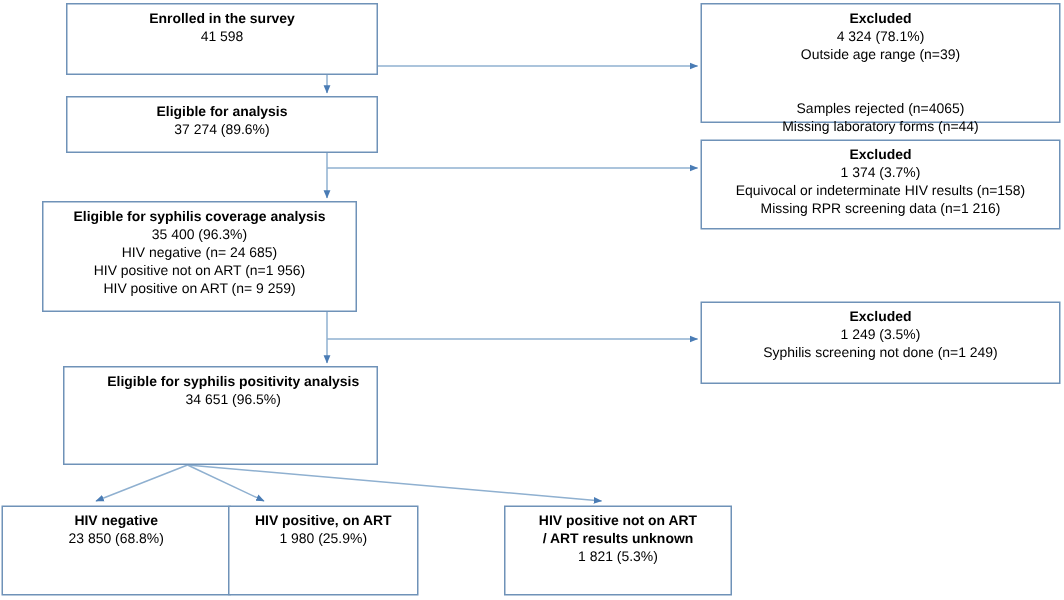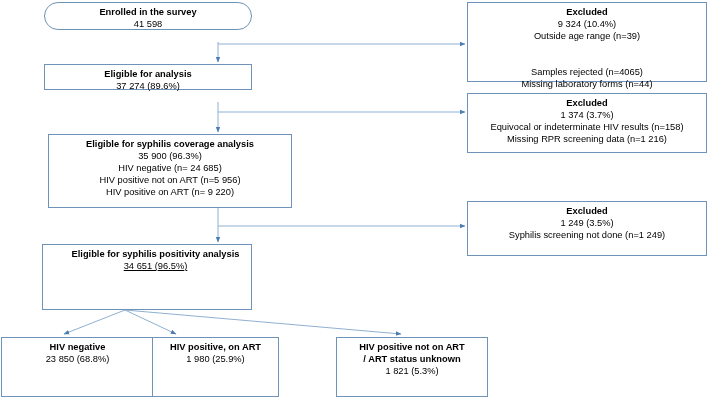--- a/index.html
+++ b/index.html
@@ -60,42 +60,42 @@
         <path d="M 218 112 L 465 112" stroke="#8fb0d0" marker-end="url(#arrowhead)"></path>
         <path d="M 218 208 L 218 242" stroke="#8fb0d0" marker-end="url(#arrowhead)"></path>
         <path d="M 218 226 L 465 226" stroke="#8fb0d0" marker-end="url(#arrowhead)"></path>
         <path d="M 125 310 L 64 334" stroke="#8fb0d0" marker-end="url(#arrowhead)"></path>
         <path d="M 125 310 L 176 334" stroke="#8fb0d0" marker-end="url(#arrowhead)"></path>
         <path d="M 125 310 L 401 334" stroke="#8fb0d0" marker-end="url(#arrowhead)"></path>
       </g>
   </svg>
 
   <div id="nodes-layer">
-      <div class="node" style="left: 44px; top: 2px; width: 208px; height: 28px; border-color: rgb(111, 146, 184); border-radius: 20px;">
+      <div class="node" style="left: 44px; top: 2px; width: 208px; height: 48px; border-color: rgb(111, 146, 184);">
         <span class="ln hd" style="color: rgb(0, 0, 0);">Enrolled in the survey</span>
         <span class="ln" style="color: rgb(0, 0, 0);">41 598</span>
       </div>
-      <div class="node" style="left: 44px; top: 64px; width: 208px; height: 26px; border-color: rgb(111, 146, 184);">
+      <div class="node" style="left: 44px; top: 64px; width: 208px; height: 38px; border-color: rgb(111, 146, 184);">
         <span class="ln hd" style="color: rgb(0, 0, 0);">Eligible for analysis</span>
         <span class="ln" style="color: rgb(0, 0, 0); text-align: center;">37 274 (89.6%)</span>
       </div>
-      <div class="node" style="left: 48px; top: 134px; width: 244px; height: 74px; border-color: rgb(111, 146, 184);">
+      <div class="node" style="left: 28px; top: 134px; width: 210px; height: 74px; border-color: rgb(111, 146, 184);">
         <span class="ln hd" style="color: rgb(0, 0, 0);">Eligible for syphilis coverage analysis</span>
-        <span class="ln" style="color: rgb(0, 0, 0);">35 900 (96.3%)</span>
+        <span class="ln" style="color: rgb(0, 0, 0);">35 400 (96.3%)</span>
         <span class="ln" style="color: rgb(0, 0, 0);">HIV negative (n= 24 685)</span>
-        <span class="ln" style="color: rgb(0, 0, 0);">HIV positive not on ART (n=5 956)</span>
-        <span class="ln" style="color: rgb(0, 0, 0);">HIV positive on ART (n= 9 220)</span>
+        <span class="ln" style="color: rgb(0, 0, 0);">HIV positive not on ART (n=1 956)</span>
+        <span class="ln" style="color: rgb(0, 0, 0);">HIV positive on ART (n= 9 259)</span>
       </div>
       <div class="node" style="left: 42px; top: 244px; width: 210px; height: 66px; border-color: rgb(111, 146, 184); padding-left: 22px;">
         <span class="ln hd" style="color: rgb(0, 0, 0);">Eligible for syphilis positivity analysis</span>
-        <span class="ln" style="color: rgb(0, 0, 0); text-decoration: underline;">34 651 (96.5%)</span>
+        <span class="ln" style="color: rgb(0, 0, 0);">34 651 (96.5%)</span>
       </div>
       <div class="node" style="left: 467px; top: 2px; width: 240px; height: 80px; border-color: rgb(111, 146, 184);">
         <span class="ln hd" style="color: rgb(0, 0, 0);">Excluded</span>
-        <span class="ln" style="color: rgb(0, 0, 0);">9 324 (10.4%)</span>
+        <span class="ln" style="color: rgb(0, 0, 0);">4 324 (78.1%)</span>
         <span class="ln" style="color: rgb(0, 0, 0); text-align: center;">Outside age range (n=39)</span>
         <span class="ln" style="color: rgb(0, 0, 0); margin-top: 24px;">Samples rejected (n=4065)</span>
         <span class="ln" style="color: rgb(0, 0, 0);">Missing laboratory forms (n=44)</span>
       </div>
       <div class="node" style="left: 467px; top: 93px; width: 240px; height: 60px; border-color: rgb(111, 146, 184);">
         <span class="ln hd" style="color: rgb(0, 0, 0);">Excluded</span>
         <span class="ln" style="color: rgb(0, 0, 0);">1 374 (3.7%)</span>
         <span class="ln" style="color: rgb(0, 0, 0);">Equivocal or indeterminate HIV results (n=158)</span>
         <span class="ln" style="color: rgb(0, 0, 0);">Missing RPR screening data (n=1 216)</span>
       </div>
@@ -107,18 +107,18 @@
       <div class="node" style="left: 1px; top: 337px; width: 153px; height: 60px; border-color: rgb(111, 146, 184);">
         <span class="ln hd" style="color: rgb(0, 0, 0);">HIV negative</span>
         <span class="ln" style="color: rgb(0, 0, 0);">23 850 (68.8%)</span>
       </div>
       <div class="node" style="left: 152px; top: 337px; width: 127px; height: 60px; border-color: rgb(111, 146, 184);">
         <span class="ln hd" style="color: rgb(0, 0, 0);">HIV positive, on ART</span>
         <span class="ln" style="color: rgb(0, 0, 0);">1 980 (25.9%)</span>
       </div>
       <div class="node" style="left: 336px; top: 337px; width: 152px; height: 60px; border-color: rgb(111, 146, 184);">
         <span class="ln hd" style="color: rgb(0, 0, 0);">HIV positive not on ART</span>
-        <span class="ln hd" style="color: rgb(0, 0, 0);">/ ART status unknown</span>
+        <span class="ln hd" style="color: rgb(0, 0, 0);">/ ART results unknown</span>
         <span class="ln" style="color: rgb(0, 0, 0);">1 821 (5.3%)</span>
       </div>
     </div>
 
 </div>
 
 </body></html>

